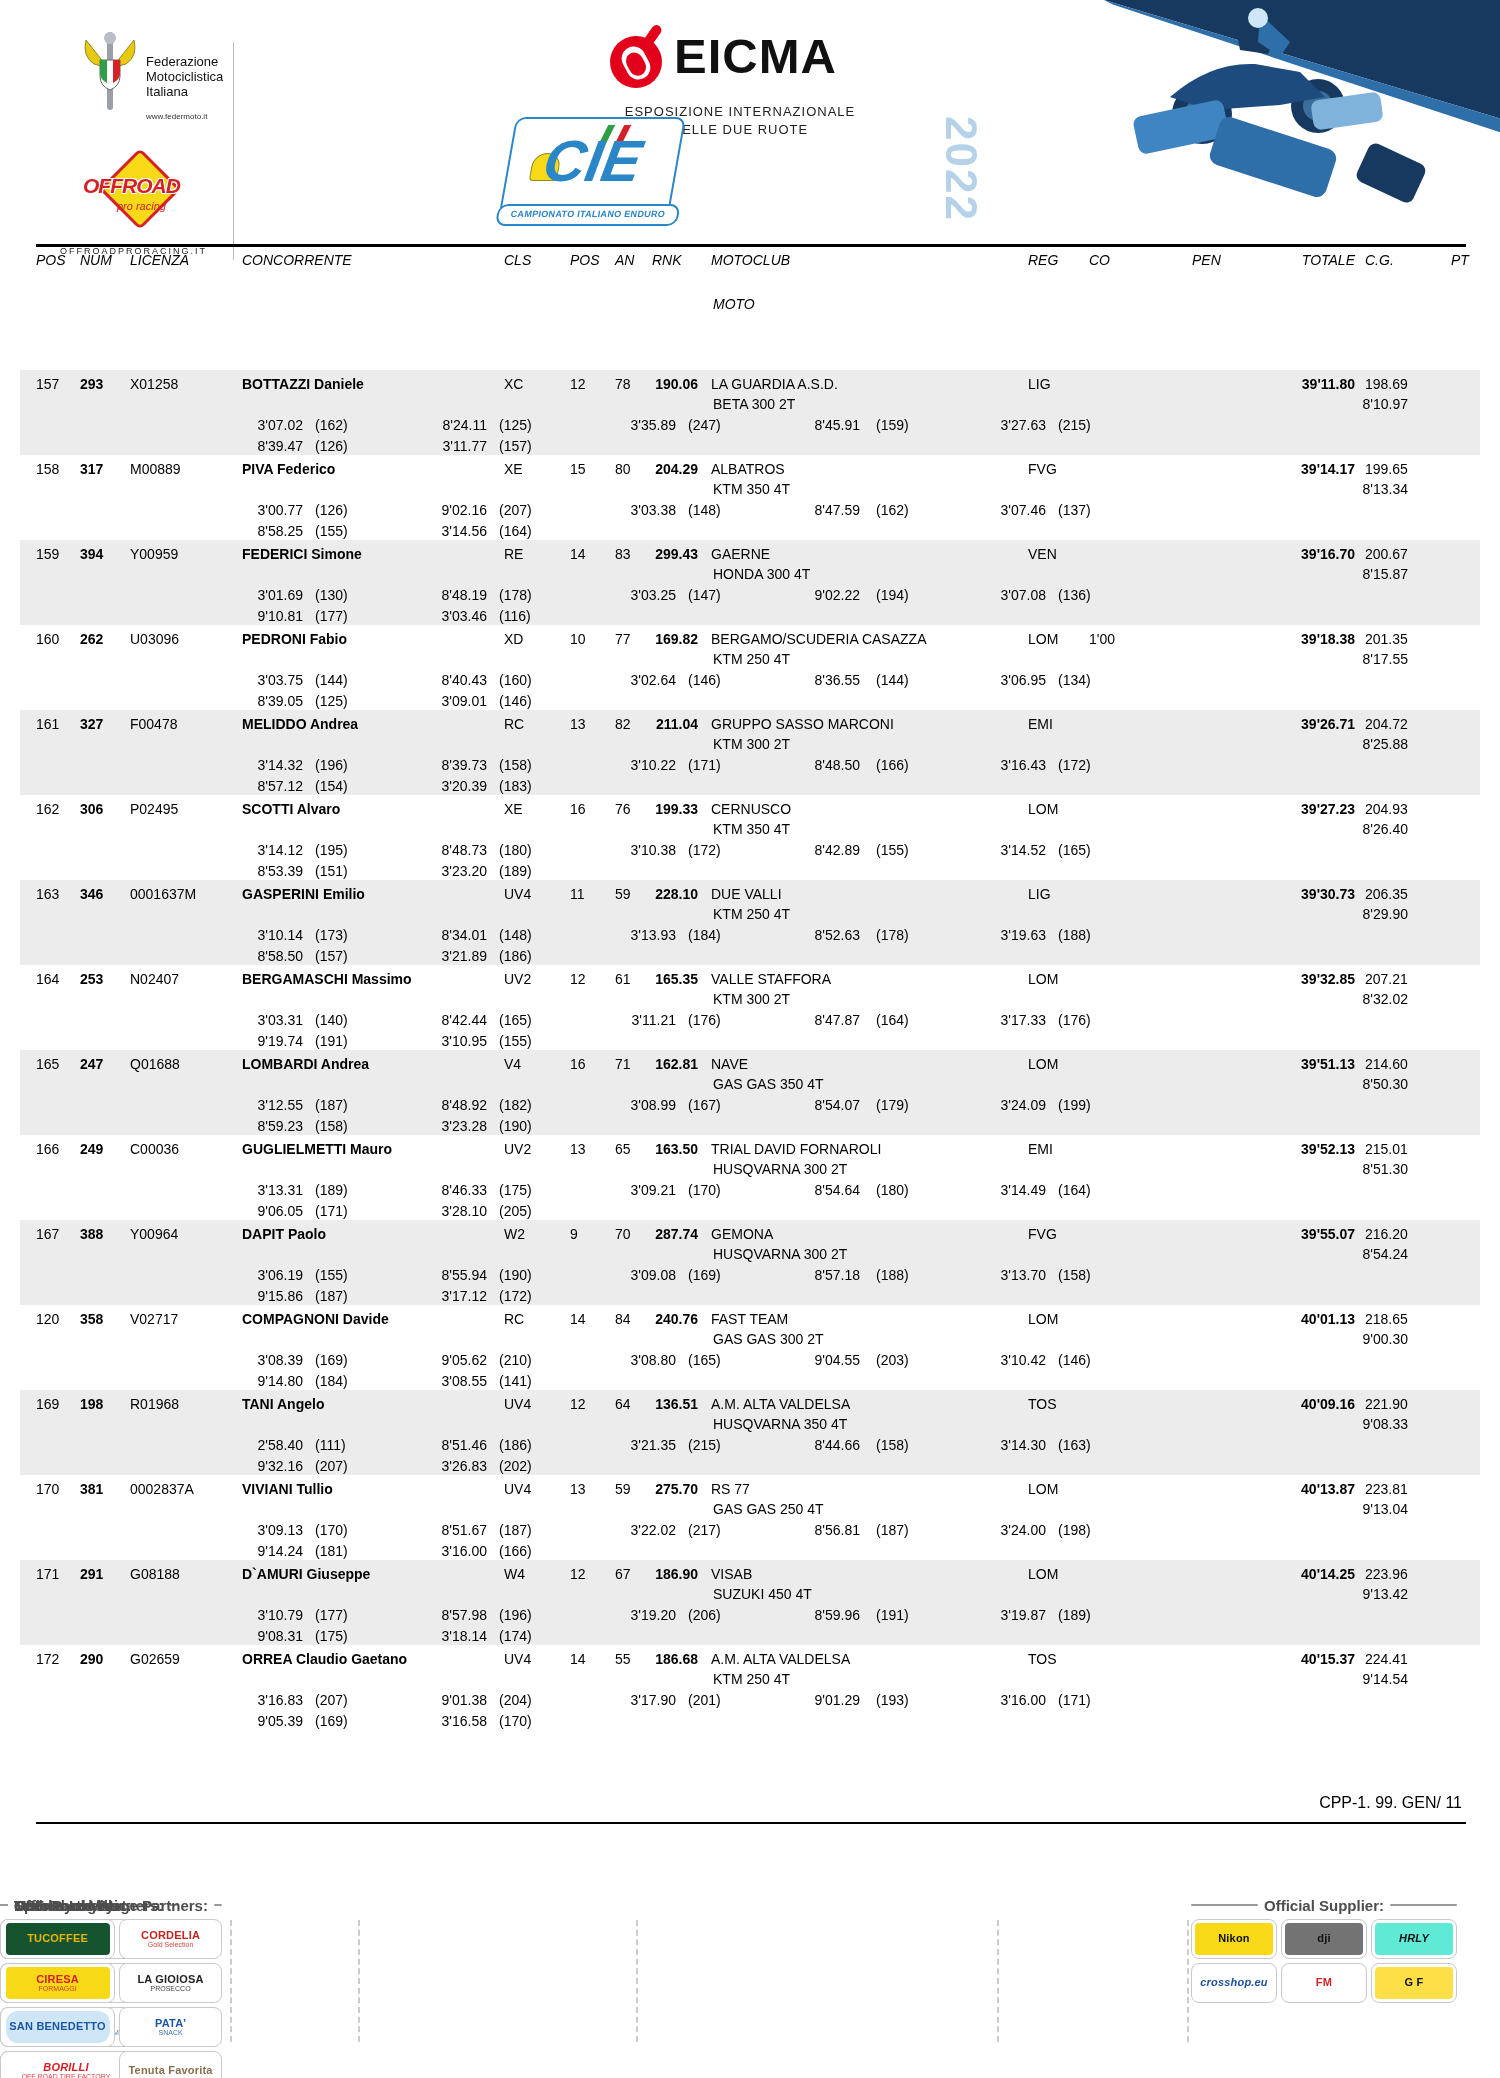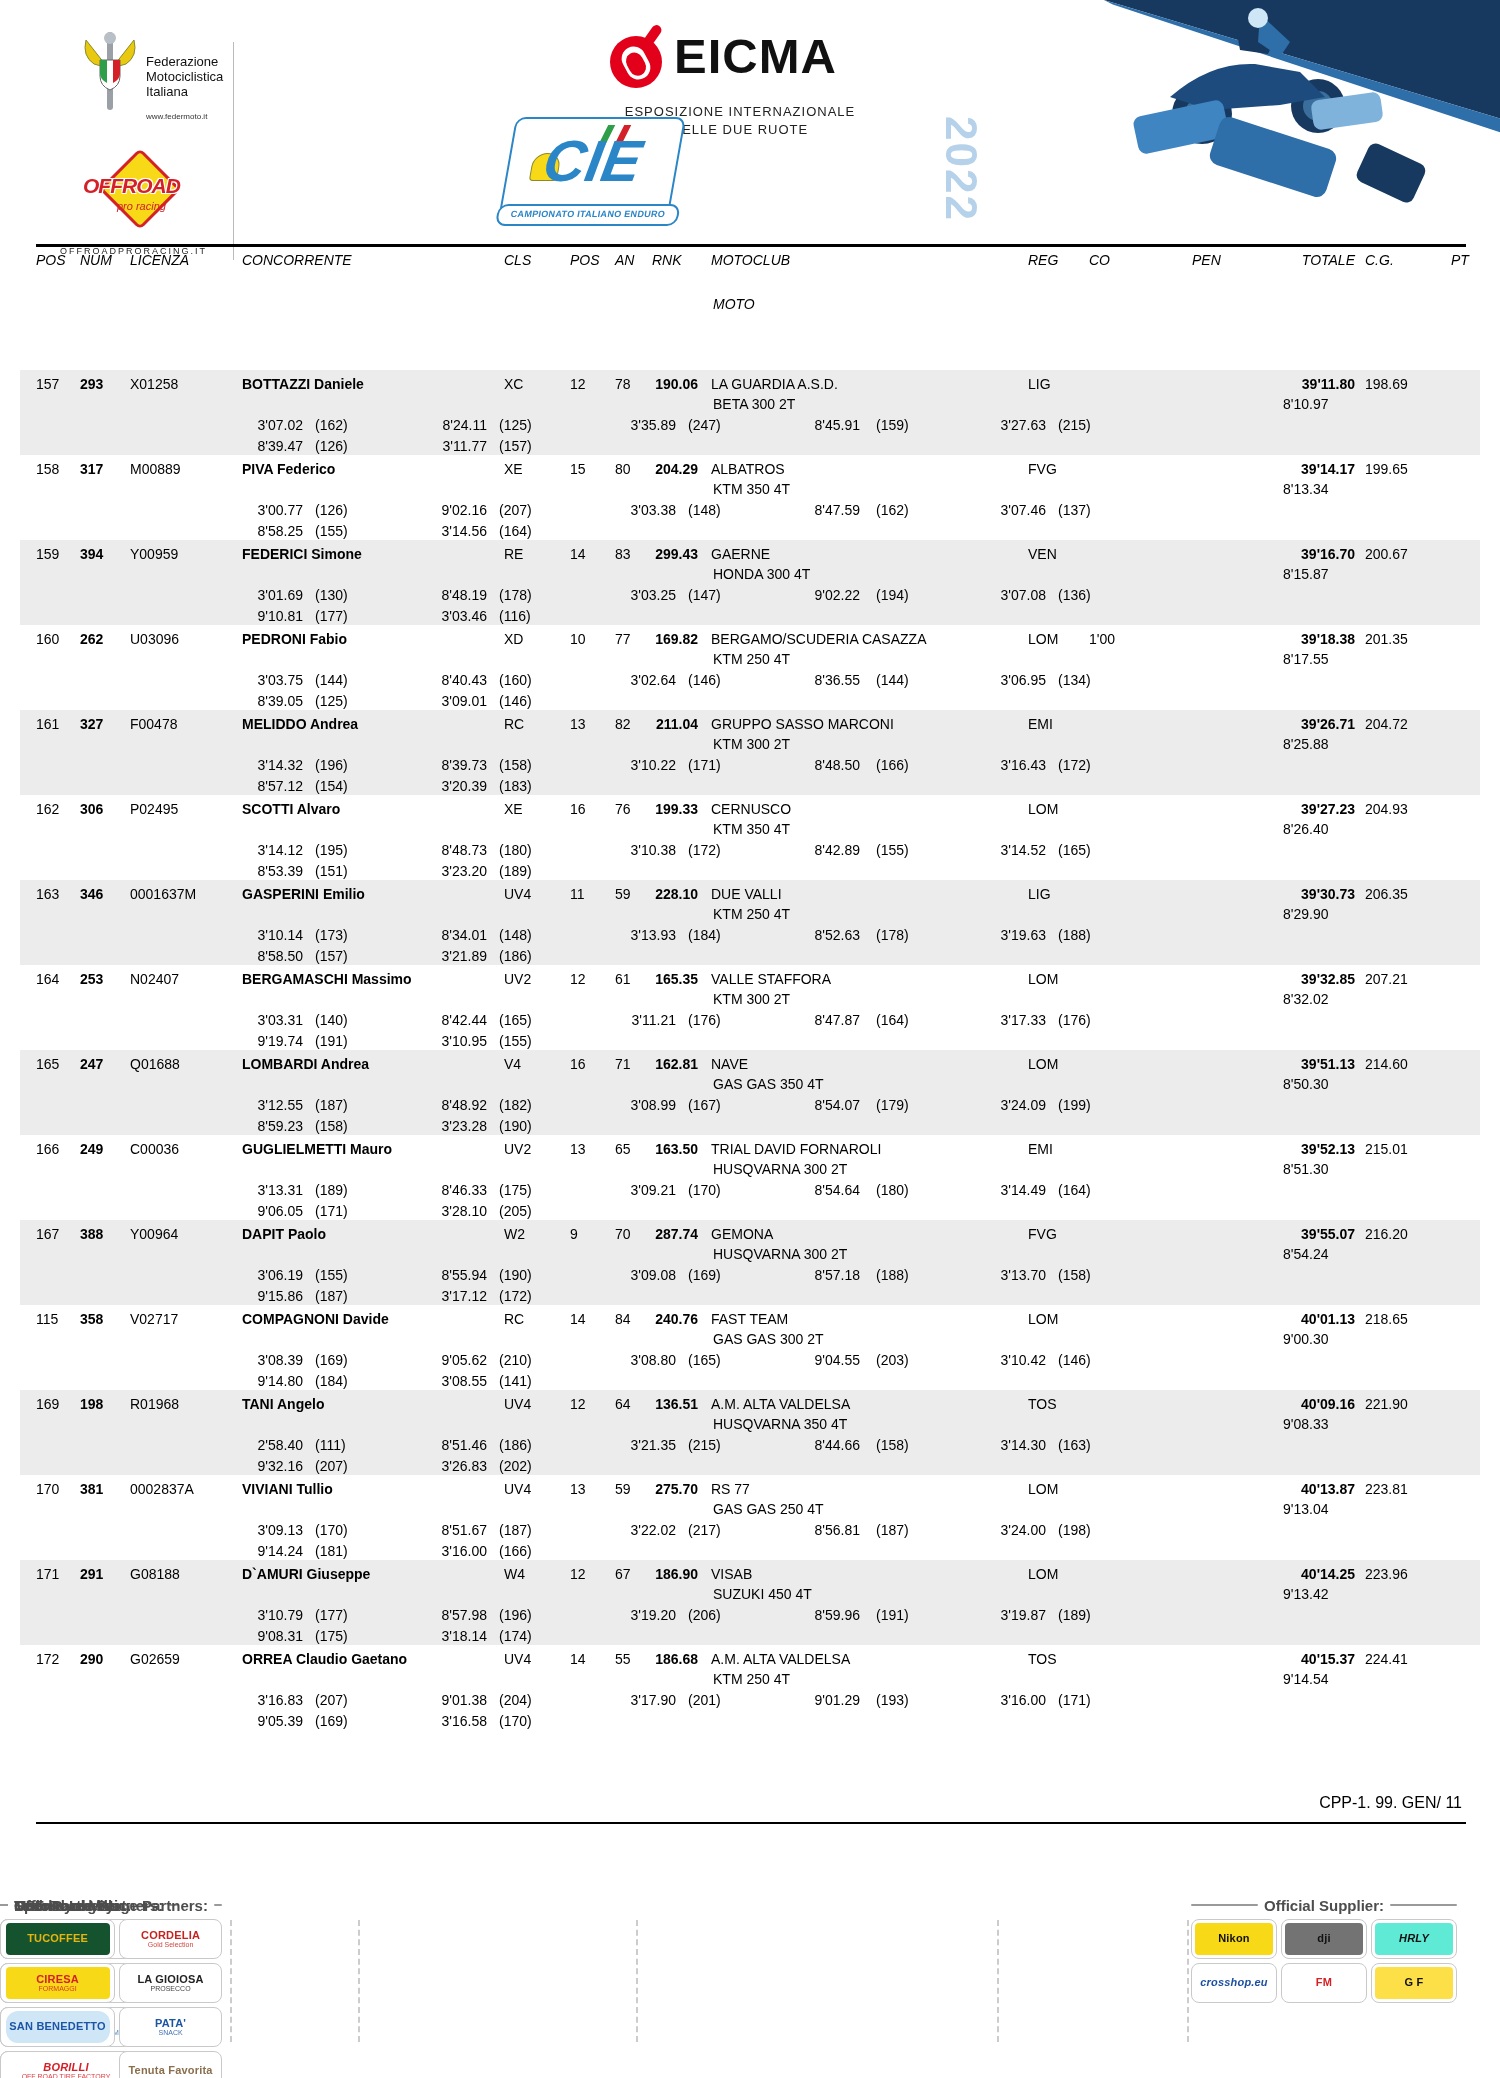--- a/index.html
+++ b/index.html
@@ -56,21 +56,21 @@
   .r{position:relative;width:1500px;height:85px;font-size:14px;}
   .r.gray::before{content:'';position:absolute;left:20px;width:1460px;top:0;bottom:0;background:#ececec;}
   .r span{position:absolute;white-space:nowrap;}
   .l1{top:6px;} .l2{top:26px;} .l3{top:47px;} .l4{top:68px;}
   .c-pos{left:36px;} .c-num{left:80px;font-weight:bold;} .c-lic{left:130px;}
   .c-name{left:242px;font-weight:bold;} .c-cls{left:504px;} .c-pos2{left:570px;}
   .c-an{left:615px;} .c-rnk{left:640px;width:58px;text-align:right;font-weight:bold;}
   .c-club{left:711px;} .c-reg{left:1028px;} .c-co{left:1089px;} .c-pen{left:1192px;}
   .c-tot{left:1255px;width:100px;text-align:right;font-weight:bold;}
   .c-cg{left:1365px;} .c-pt{left:1451px;}
-  .c-moto{left:713px;} .c-tot2{left:1283px;width:96px;text-align:left;}
+  .c-moto{left:713px;} .c-tot2{left:1312px;width:96px;text-align:right;}
   .t{width:70px;text-align:right;}
   .t1{left:233px;} .t2{left:417px;} .t3{left:606px;} .t4{left:790px;} .t5{left:976px;}
   .k1{left:315px;} .k2{left:499px;} .k3{left:688px;} .k4{left:876px;} .k5{left:1058px;}
 
   
   .pageref{position:absolute;left:1062px;top:1794px;width:400px;text-align:right;font-size:16px;}
   .foot-rule{position:absolute;left:36px;top:1822px;width:1430px;height:2px;background:#000;}
 
   
   .sponsors{position:absolute;left:0;top:1896px;width:1500px;height:170px;}
@@ -517,21 +517,21 @@
     <span class="l3 t t4">8'57.18</span>
     <span class="l3 k4">(188)</span>
     <span class="l3 t t5">3'13.70</span>
     <span class="l3 k5">(158)</span>
     <span class="l4 t t1">9'15.86</span>
     <span class="l4 k1">(187)</span>
     <span class="l4 t t2">3'17.12</span>
     <span class="l4 k2">(172)</span>
   </div>
     <div class="r">
-    <span class="l1 c-pos">115</span>
+    <span class="l1 c-pos">120</span>
     <span class="l1 c-num">358</span>
     <span class="l1 c-lic">V02717</span>
     <span class="l1 c-name">COMPAGNONI Davide</span>
     <span class="l1 c-cls">RC</span>
     <span class="l1 c-pos2">14</span>
     <span class="l1 c-an">84</span>
     <span class="l1 c-rnk">240.76</span>
     <span class="l1 c-club">FAST TEAM</span>
     <span class="l1 c-reg">LOM</span>
     <span class="l1 c-co"></span>

